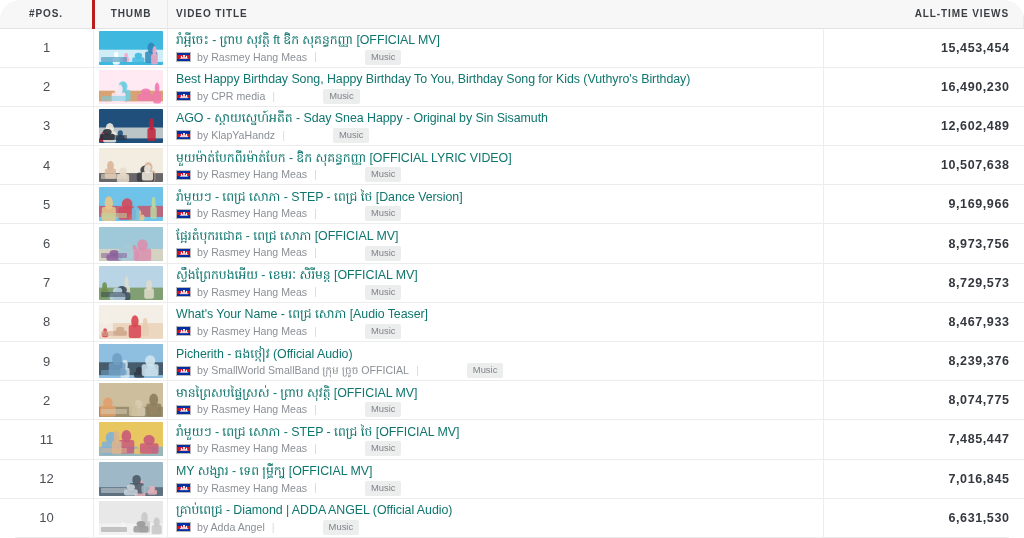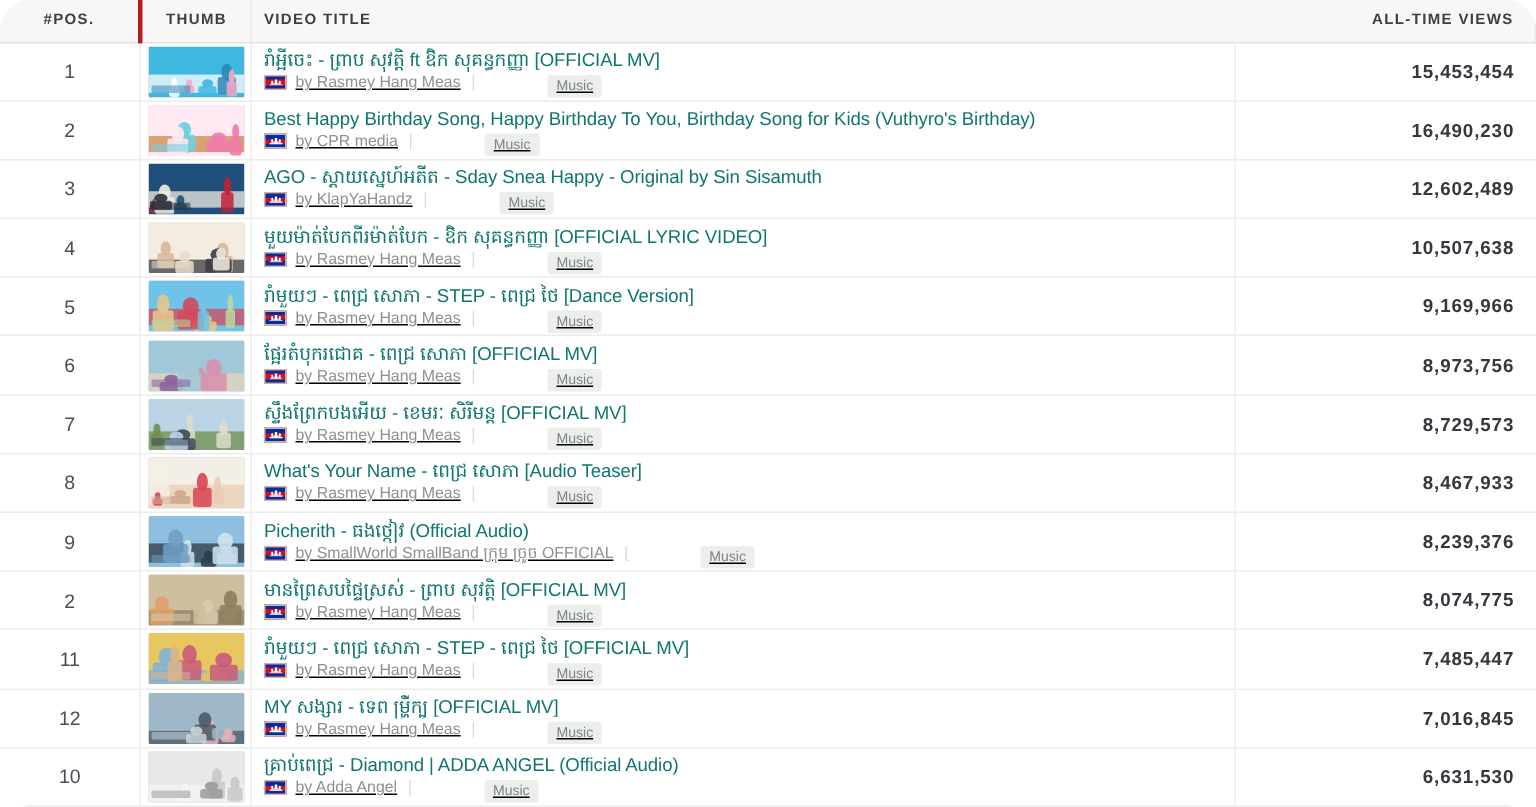--- a/index.html
+++ b/index.html
@@ -113,24 +113,23 @@
     font-size: 12.4px;
     color: #0f766e;
     white-space: nowrap;
     overflow: hidden;
     text-overflow: clip;
     line-height: 16px;
     letter-spacing: -0.05px;
   }
   .meta-row {
     display: flex;
-    align-items: flex-start;
+    align-items: center;
     margin-top: 2px;
     height: 14px;
-    text-decoration: underline;
   }
   .flag {
     width: 15px;
     height: 10px;
     flex: 0 0 auto;
     margin-right: 6px;
     border: 0.5px solid #b9b9b9;
     box-sizing: border-box;
     position: relative;
     background: #ce1126;

